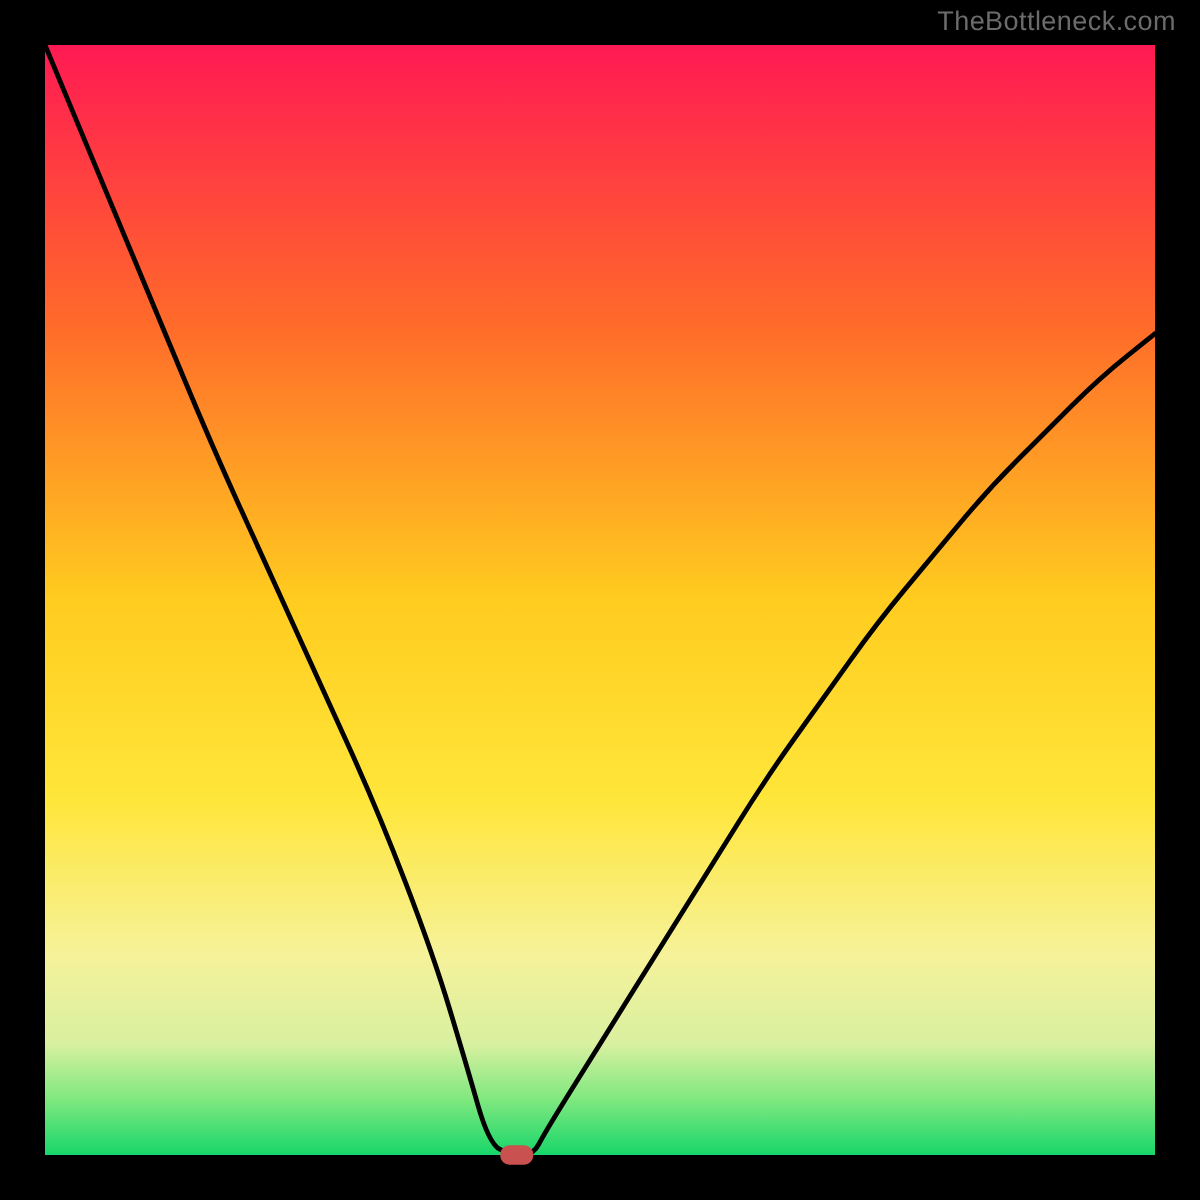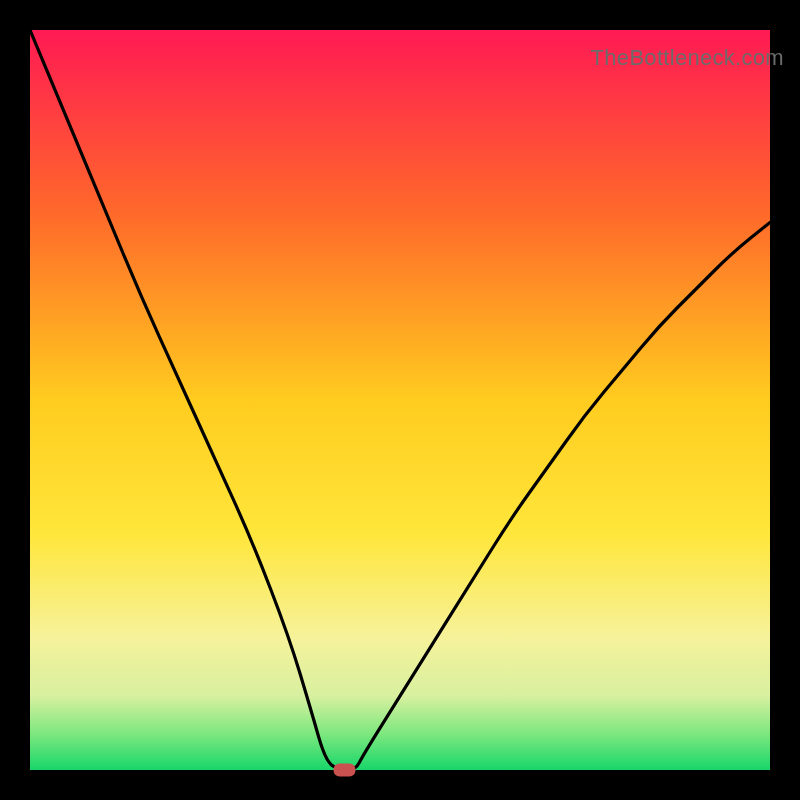--- a/index.html
+++ b/index.html
@@ -15,25 +15,24 @@
     position: relative;
     width: 800px;
     height: 800px;
     background: #000;
   }
   .watermark {
     position: absolute;
     top: 4px;
     right: 16px;
     color: #6b6b6b;
-    font-size: 22px;
+    font-size: 18px;
     letter-spacing: 0.3px;
     font-weight: 500;
     z-index: 5;
-    margin-top: 41px;
   }
   svg {
     position: absolute;
     top: 0;
     left: 0;
   }
 </style>
 </head>
 <body>
 

